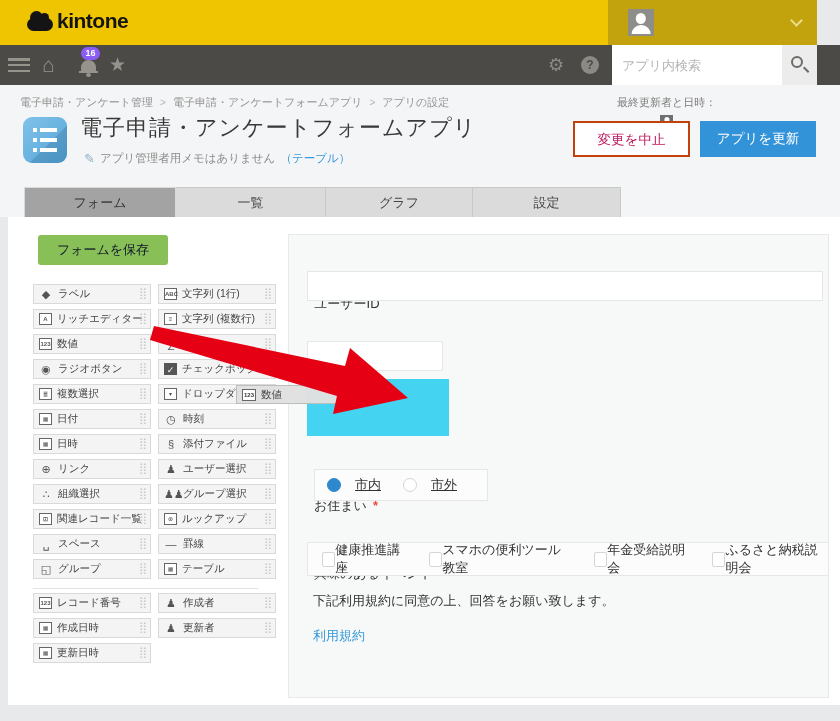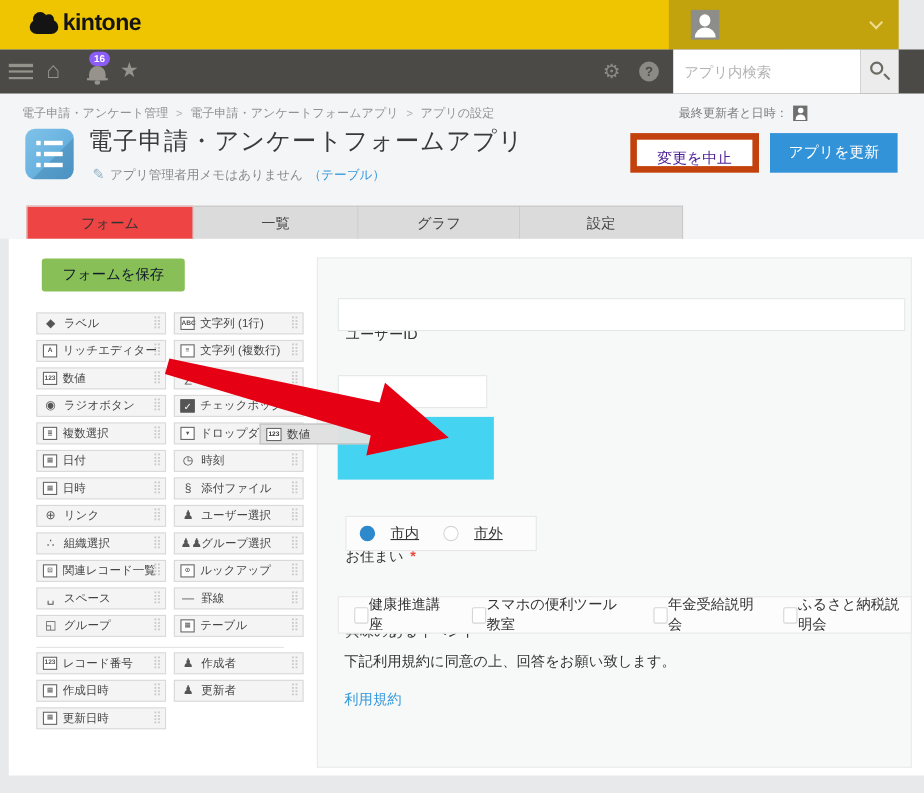--- a/index.html
+++ b/index.html
@@ -38,40 +38,40 @@
   .search-wrap input { width:100%; height:100%; border:none; outline:none; padding:0 10px; font-size:13px; color:#333; font-family:inherit; }
   .search-wrap input::placeholder { color:#b3b3b3; }
   .search-btn { position:absolute; left:782px; top:0; width:35px; height:40px; background:#ececec; }
   .mag { position:absolute; left:9px; top:11px; width:12px; height:12px; border:2px solid #6c6b66; border-radius:50%; }
   .mag::after { content:""; position:absolute; left:10px; top:10px; width:2px; height:7px; background:#6c6b66; transform:rotate(-45deg); transform-origin:top left; }
   
   #band { position:absolute; left:0; top:85px; width:840px; height:132px; background:#f4f5f6; }
   #breadcrumb { position:absolute; left:20px; top:95px; font-size:11px; color:#929292; }
   #breadcrumb .crumb { cursor:pointer; }
   #breadcrumb .sep { color:#b5b5b5; padding:0 7px; font-size:10px; }
-  #meta { position:absolute; left:617px; top:95px; font-size:11px; color:#7d7d7d; display:flex; align-items:center; gap:5px; }
+  #meta { position:absolute; left:617px; top:95px; font-size:11px; color:#7d7d7d; display:flex; align-items:center; gap:5px;flex-direction:column; }
   #meta .person { width:13px; height:14px; background:#6f6f6f; }
   .app-icon { position:absolute; left:23px; top:117px; width:44px; height:46px; border-radius:9px;
     background:linear-gradient(135deg,#7fc2e9 0%,#57a5d8 100%); overflow:hidden; }
   .app-icon::after { content:""; position:absolute; inset:0; background:linear-gradient(135deg,transparent 58%,rgba(30,80,120,.22) 58%); }
   .app-icon .row { position:absolute; left:10px; height:4px; width:24px; display:flex; gap:3px; z-index:1; }
   .app-icon .row i { display:block; height:4px; background:#fff; }
   .app-icon .row i:first-child { width:4px; }
   .app-icon .row i:last-child { flex:1; }
   #page-title { position:absolute; left:80px; top:113px; font-size:22px; font-weight:500; color:#3a3a3a; letter-spacing:1px; }
   #memo-row { position:absolute; left:84px; top:151px; font-size:11.5px; color:#8a8a8a; display:flex; align-items:center; gap:5px; }
   #memo-row .pencil { color:#8fb0c8; font-size:13px; }
   #memo-row a { color:#3498db; text-decoration:none; cursor:pointer; }
-  .btn-cancel { position:absolute; left:573px; top:121px; width:117px; height:36px; background:#fff; border:6px solid #c2410c; color:#4c1d95; font-size:13.5px; text-align:center; line-height:34px; cursor:pointer; }
+  .btn-cancel { position:absolute; left:573px; top:121px; width:117px; height:36px; background:#fff; border:2px solid #c2410c; color:#be185d; font-size:13.5px; text-align:center; line-height:34px; cursor:pointer; }
   .btn-update { position:absolute; left:700px; top:121px; width:116px; height:36px; background:#3293d8; color:#fff; font-size:13.5px; text-align:center; line-height:36px; cursor:pointer; }
   
   #tabs { position:absolute; left:24px; top:187px; height:30px; display:flex; z-index:5; }
   .tab { height:30px; line-height:29px; text-align:center; font-size:13px; color:#444; background:#dbdbdb; border:1px solid #c9c9c9; border-bottom:none; border-left:none; cursor:pointer; }
   .tab:first-child { border-left:1px solid #c9c9c9; }
-  .tab.active { background:#ef4444; border-color:#dadada; color:#333; }
+  .tab.active { background:#a3a3a3; border-color:#dadada; color:#333; }
   
   #content { position:absolute; left:8px; top:217px; width:832px; height:488px; background:#fff; z-index:1; }
   .btn-save { position:absolute; left:30px; top:18px; width:130px; height:30px; background:#88c057; color:#0f172a; font-size:13px; text-align:center; line-height:30px; border-radius:3px; cursor:pointer; }
   #palette-main { position:absolute; left:25px; top:67px; display:grid; grid-template-columns:118px 118px; grid-auto-rows:20px; gap:5px 7px; }
   #palette-system { position:absolute; left:25px; top:376px; display:grid; grid-template-columns:118px 118px; grid-auto-rows:20px; gap:5px 7px; }
   .pal-sep { position:absolute; left:25px; top:371px; width:225px; height:1px; background:#e3e3e3; }
   .pal-item { position:relative; background:#f4f4f4; border:1px solid #d9d9d9; display:flex; align-items:center; padding-left:5px; gap:5px; cursor:grab; }
   .pal-item .pi { width:14px; font-size:11px; color:#555; text-align:center; flex:none; line-height:13px; }
   .pi.boxed { font-size:6px; font-weight:bold; border:1px solid #666; background:#fff; height:12px; line-height:10px; width:13px; }
   .pi.dark { background:#555; color:#fff; border:1px solid #555; height:12px; width:13px; font-size:9px; line-height:12px; }

